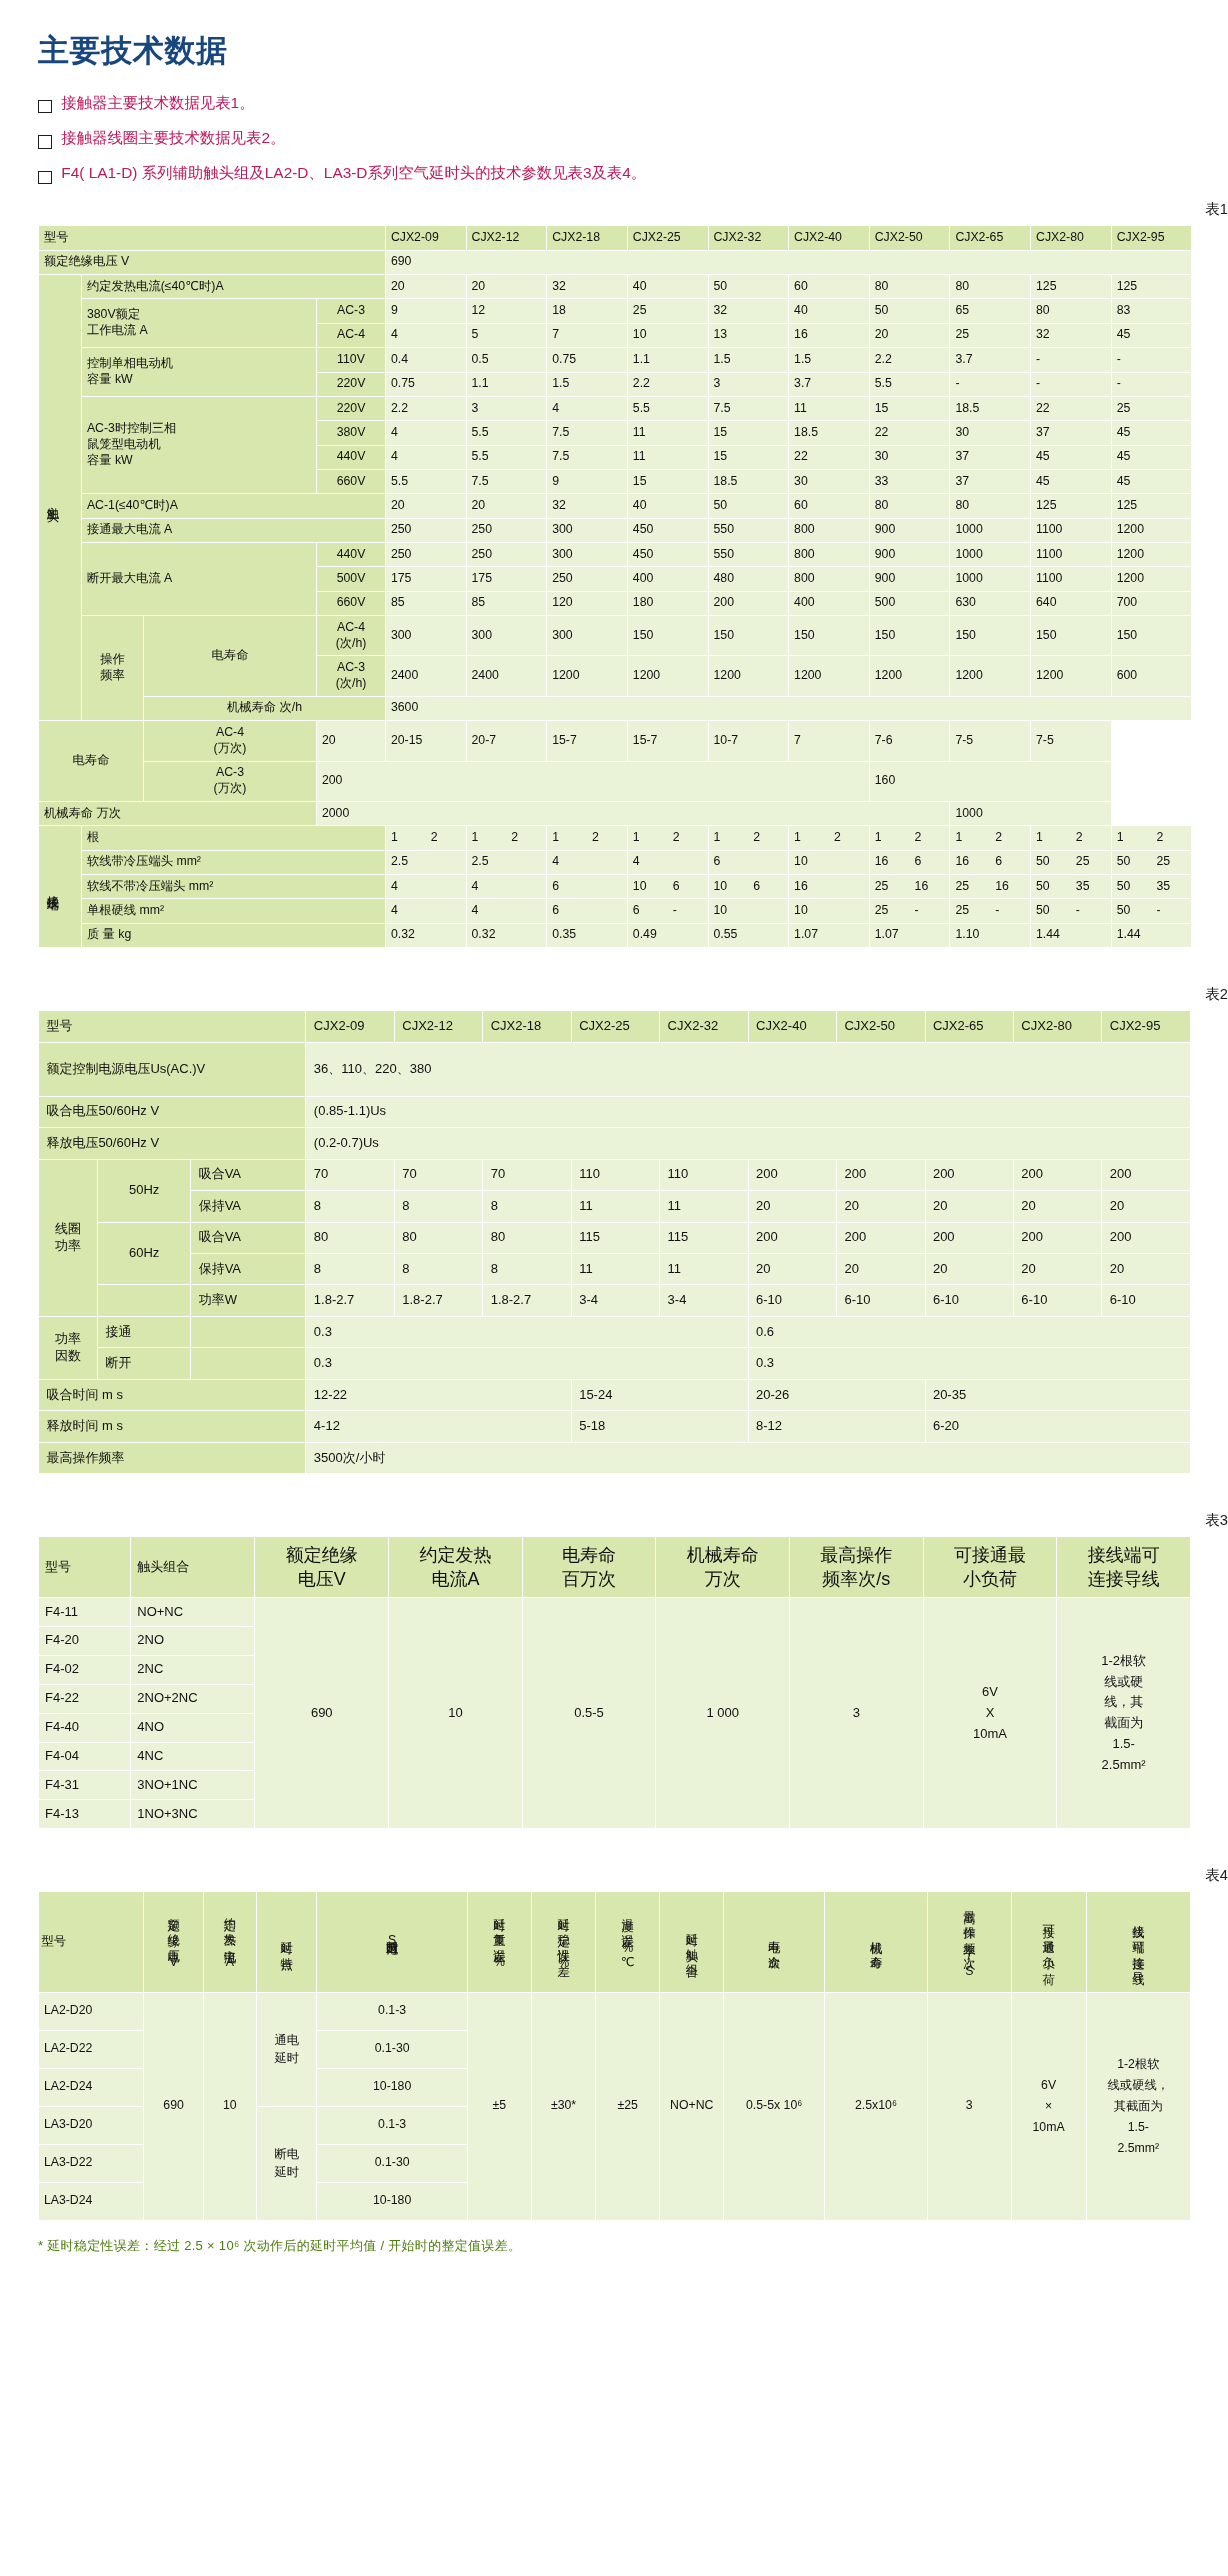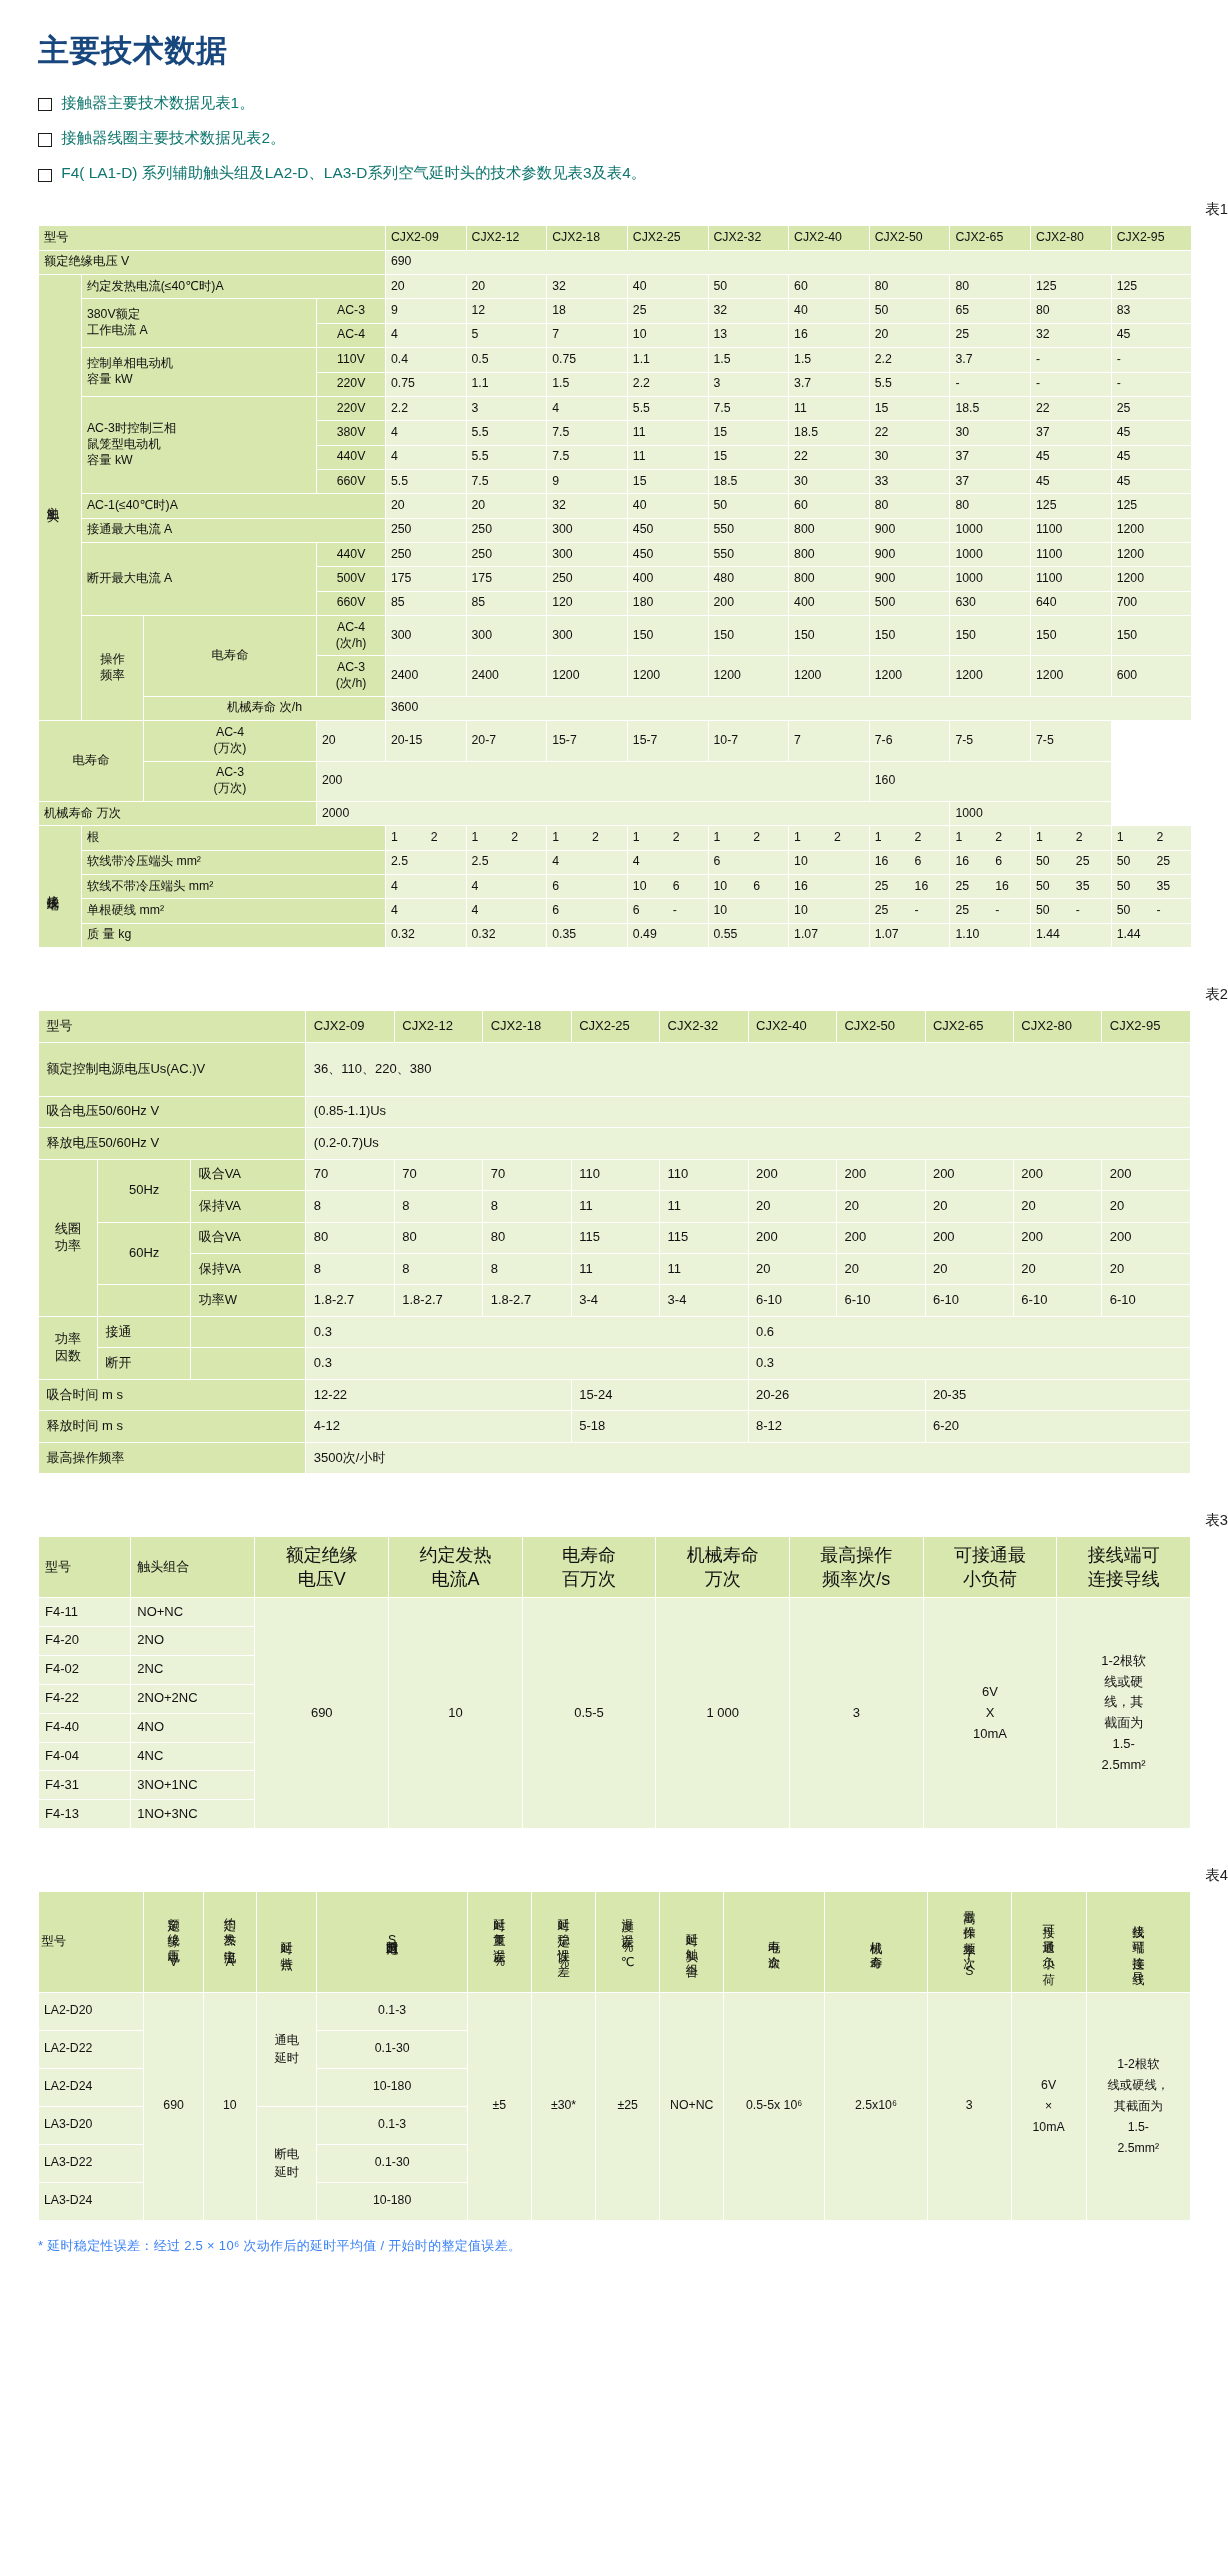--- a/index.html
+++ b/index.html
@@ -17,25 +17,25 @@
   .page-title{
     color:#18477e;
     font-size:31px;
     font-weight:700;
     letter-spacing:0.6px;
     padding:29.5px 0 0 38px;
   }
   .bullets{ padding:21px 0 0 38px; }
   .bullet-row{
     display:flex;
-    align-items:center;
+    align-items:flex-end;
     margin-bottom:14.7px;
     font-size:15.4px;
     line-height:1.35;
-    color:#0f766e;
+    color:#be185d;
   }
   .bullet-box{
     width:13.5px; height:13.5px;
     border:1.4px solid #1d1d1d;
     margin-right:9.8px;
     margin-top:3.7px;
     flex:0 0 auto;
     background:transparent;
   }
 
@@ -126,21 +126,21 @@
     text-orientation:upright;
     white-space:nowrap;
     letter-spacing:0.6px;
     line-height:1.15;
     margin:0 auto;
     display:inline-block;
     font-size:12.3px;
   }
   .footnote{
     font-size:13px;
-    color:#3b82f6;
+    color:#4d7c0f;
     margin:16px 0 0 38px;
     letter-spacing:0.3px;
   }
 </style>
 </head>
 <body>
 
 <div class="page">
 
   <div class="page-title">主要技术数据</div>

